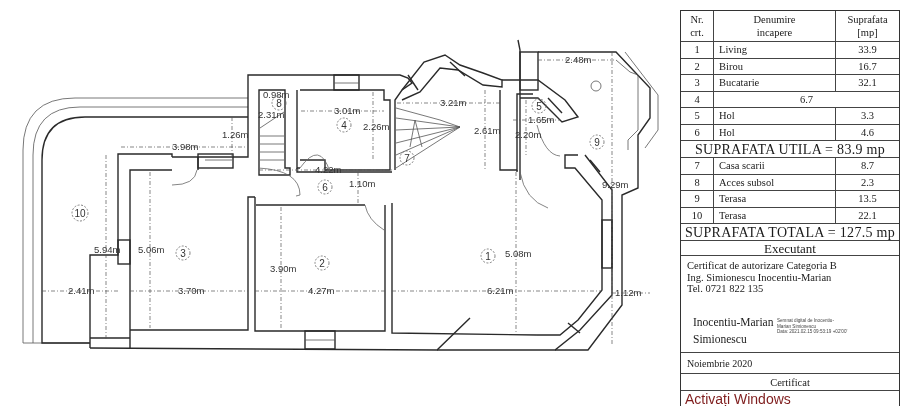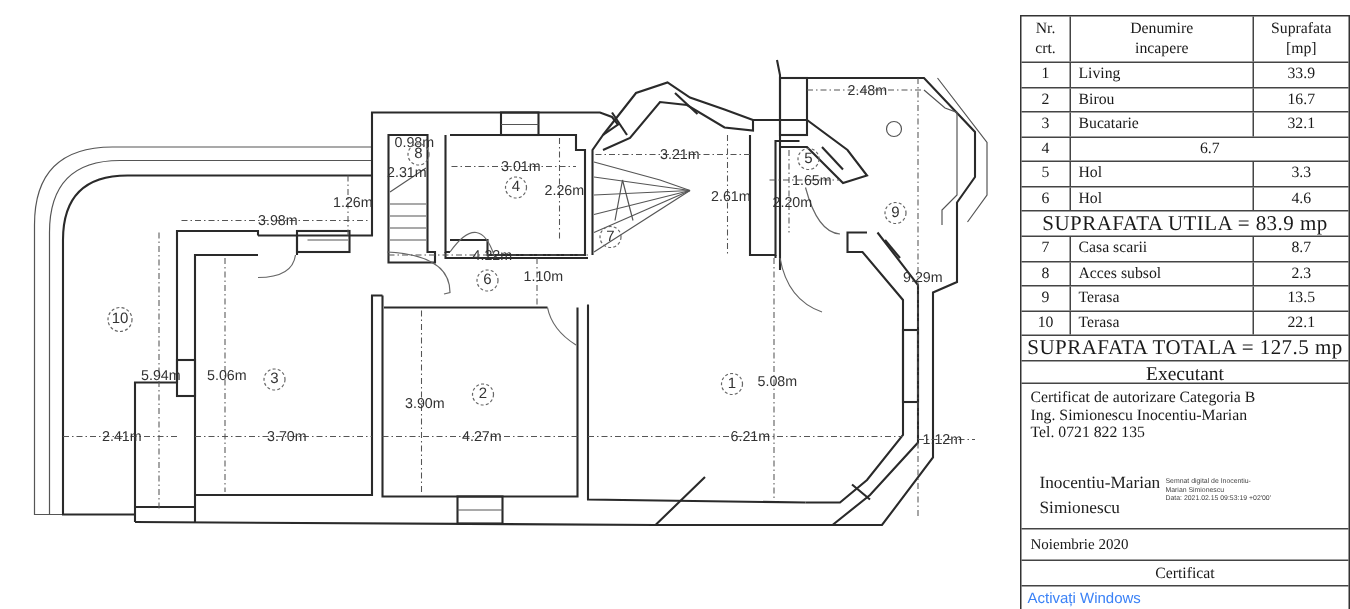--- a/index.html
+++ b/index.html
@@ -27,21 +27,21 @@
   .data > div { height:15.5px; display:flex; align-items:center; }
   .data .c1, .data .c3 { justify-content:center; }
   .full { justify-content:center; height:16px; align-items:center; font-size:14px; letter-spacing:0.3px; }
   .exec { height:14px; justify-content:center; align-items:center; font-size:13px; }
   .info { display:block; height:97px; position:relative; padding:4px 6px; box-sizing:border-box; font-size:10.5px; line-height:11.5px; }
   .signame { position:absolute; left:12px; top:58px; font-family:Liberation Serif, serif; font-size:11.5px; line-height:17px; color:#222; }
   .sigsmall { position:absolute; left:96px; top:62px; font-family:"Liberation Sans", sans-serif; font-size:4.6px; line-height:5.6px; color:#444; }
   .date { height:20px; padding-left:6px; display:flex; align-items:center; font-size:10px; }
   .recv { height:16px; justify-content:center; align-items:center; font-size:10.5px; }
   .recvbox { position:relative; height:60px; border-bottom:none; }
-  .watermark { position:absolute; left:4px; top:2px; font-family:"Liberation Sans", sans-serif; font-size:10px; color:#3b82f6; }
+  .watermark { position:absolute; left:4px; top:2px; font-family:"Liberation Sans", sans-serif; font-size:14px; color:#7f1d1d; }
 </style>
 </head>
 <body>
 
 <svg id="plan" viewBox="0 0 675 406" xmlns="http://www.w3.org/2000/svg">
 
   <g>
     <path class="thin" d="M248,98 L75,98 Q23,98 23,150 L23,343 L90,343"></path>
     <path class="thin" d="M248,107 L80,107 Q33,107 33,155 L33,343"></path>
     <path class="wall" d="M248,117 L85,117 Q42,117 42,160 L42,343 L90,343"></path>

